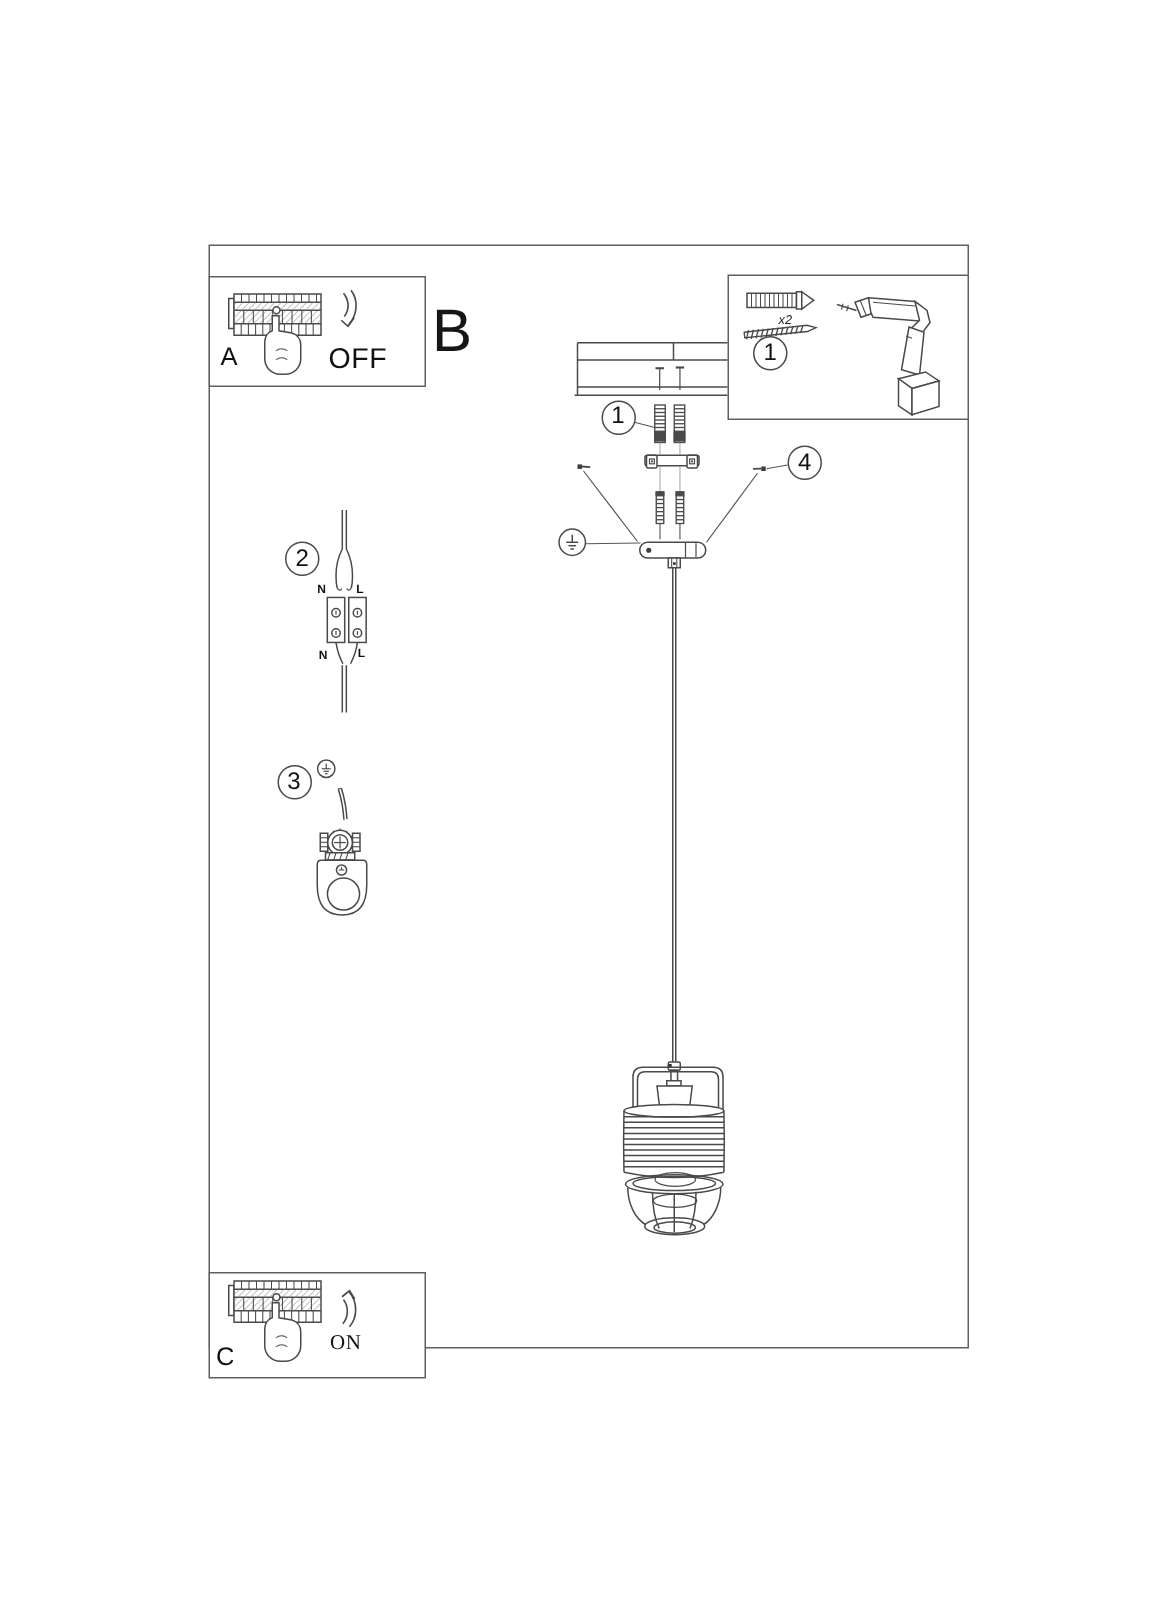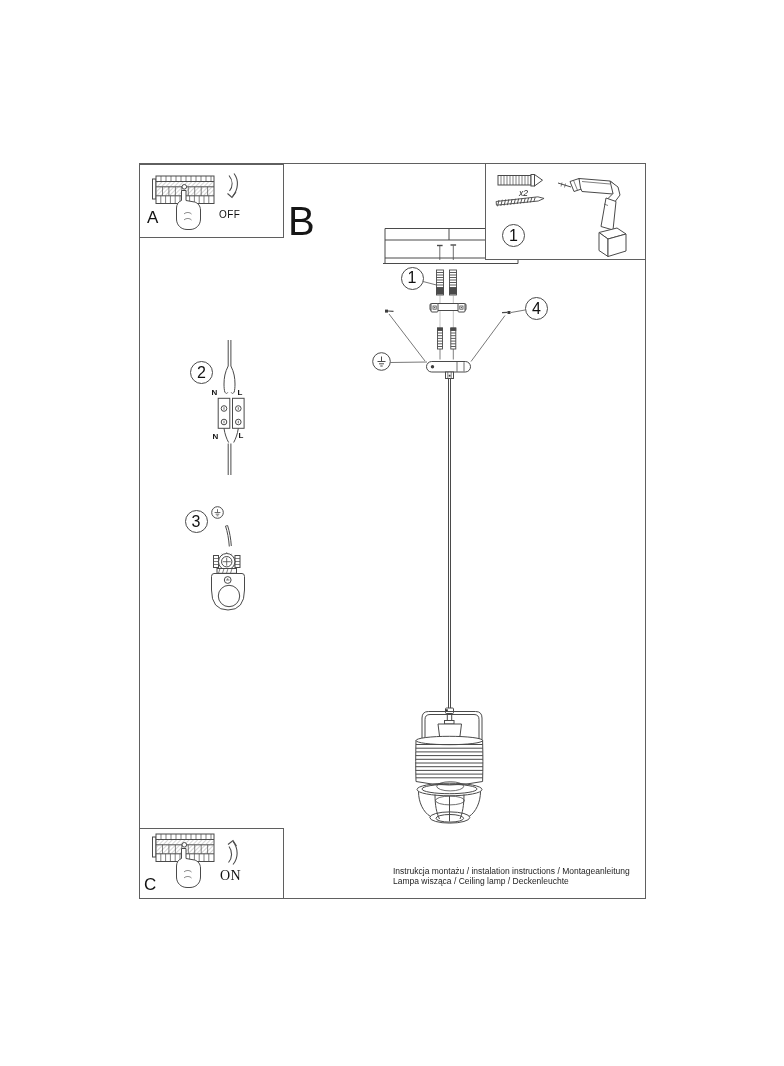--- a/index.html
+++ b/index.html
@@ -1,23 +1,23 @@
 <!DOCTYPE html>
 <html><head>
 <meta charset="utf-8">
 <style>
   html,body{margin:0;padding:0;background:#ffffff;}
   body{width:784px;height:1066px;position:relative;font-family:"Liberation Sans",sans-serif;color:#1a1a1a;}
   .abs{position:absolute;box-sizing:border-box;}
-  .panel{position:absolute;border:1px solid #5f5f5f;background:#ffffff;box-sizing:border-box;}
+  .panel{position:absolute;border:1px solid #5f5f5f;background:#ffffff;box-sizing:border-box;margin-top:20px;}
   .circle-num{position:absolute;width:23px;height:23px;border:1.4px solid #4a4a4a;border-radius:50%;
     background:#ffffff;display:flex;align-items:center;justify-content:center;
     font-size:16px;color:#111;box-sizing:border-box;z-index:6;}
   .letterlabel{position:absolute;font-size:17px;color:#111;}
-  .statelabel{position:absolute;font-size:10px;color:#111;letter-spacing:.4px;}
+  .statelabel{position:absolute;font-size:19px;color:#111;letter-spacing:.4px;}
   .wirelabel{position:absolute;font-size:8px;font-weight:bold;color:#111;}
   .section-letter{position:absolute;font-size:40px;color:#161616;line-height:1;}
   .footer{position:absolute;font-size:8.5px;line-height:10.4px;color:#1d1d1d;white-space:nowrap;}
   svg{display:block;overflow:visible;}
   .cord{position:absolute;width:3.4px;border-left:1px solid #4a4a4a;border-right:1px solid #4a4a4a;box-sizing:border-box;}
 </style>
 </head>
 <body>
 
 <div class="abs" style="left:0;top:0;width:784px;height:1066px;">
@@ -443,18 +443,14 @@
       <g stroke="#4a4a4a" stroke-width="1.1" fill="none">
         <path d="M93,35.5 C98.5,29 98.5,19.5 93,12.5"></path>
         <path d="M88.5,33.5 C92.5,29 92.5,22 89,17.5"></path>
         <path d="M96.5,17 L93,11.5 L88,15.5"></path>
       </g>
     </svg>
     <span class="letterlabel" style="left:4px;top:46px;">C</span>
     <span class="statelabel" style="left:80px;top:39px;font-size:14px;font-family:Liberation Serif, serif;">ON</span>
   </div>
 
-  <div class="footer" style="left:393px;top:866px;">
-    <div>Instrukcja montażu / instalation instructions / Montageanleitung</div>
-    <div>Lampa wisząca / Ceiling lamp / Deckenleuchte</div>
-  </div>
 
 </div>
 
 </body></html>

